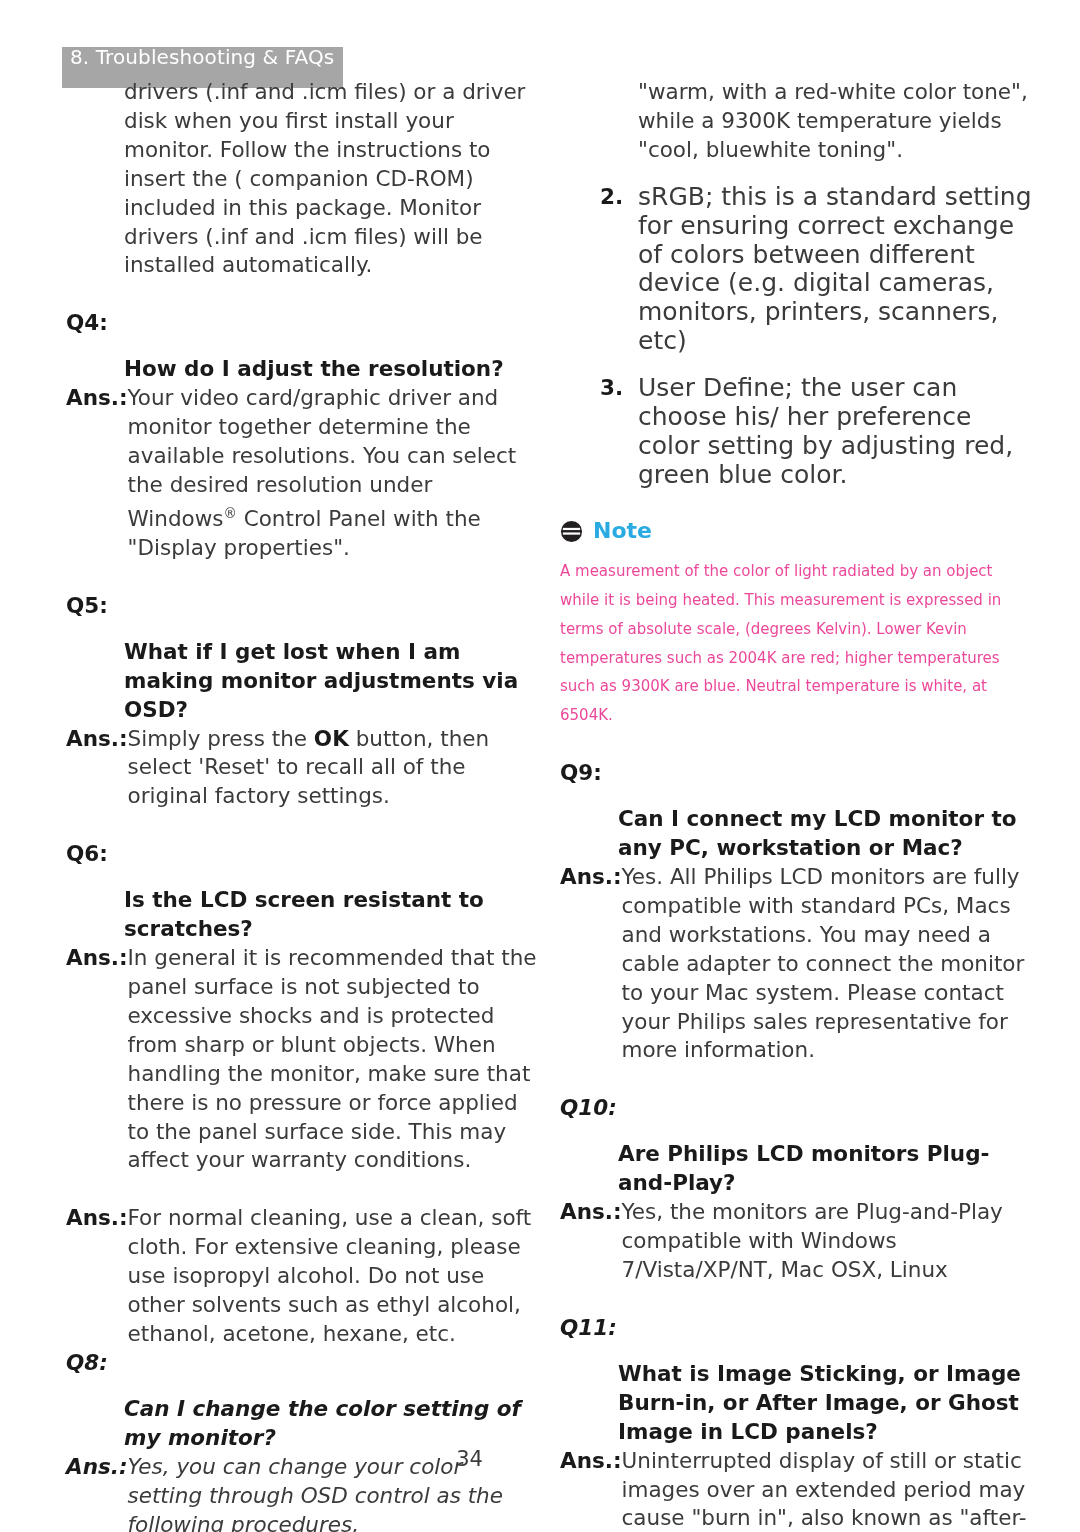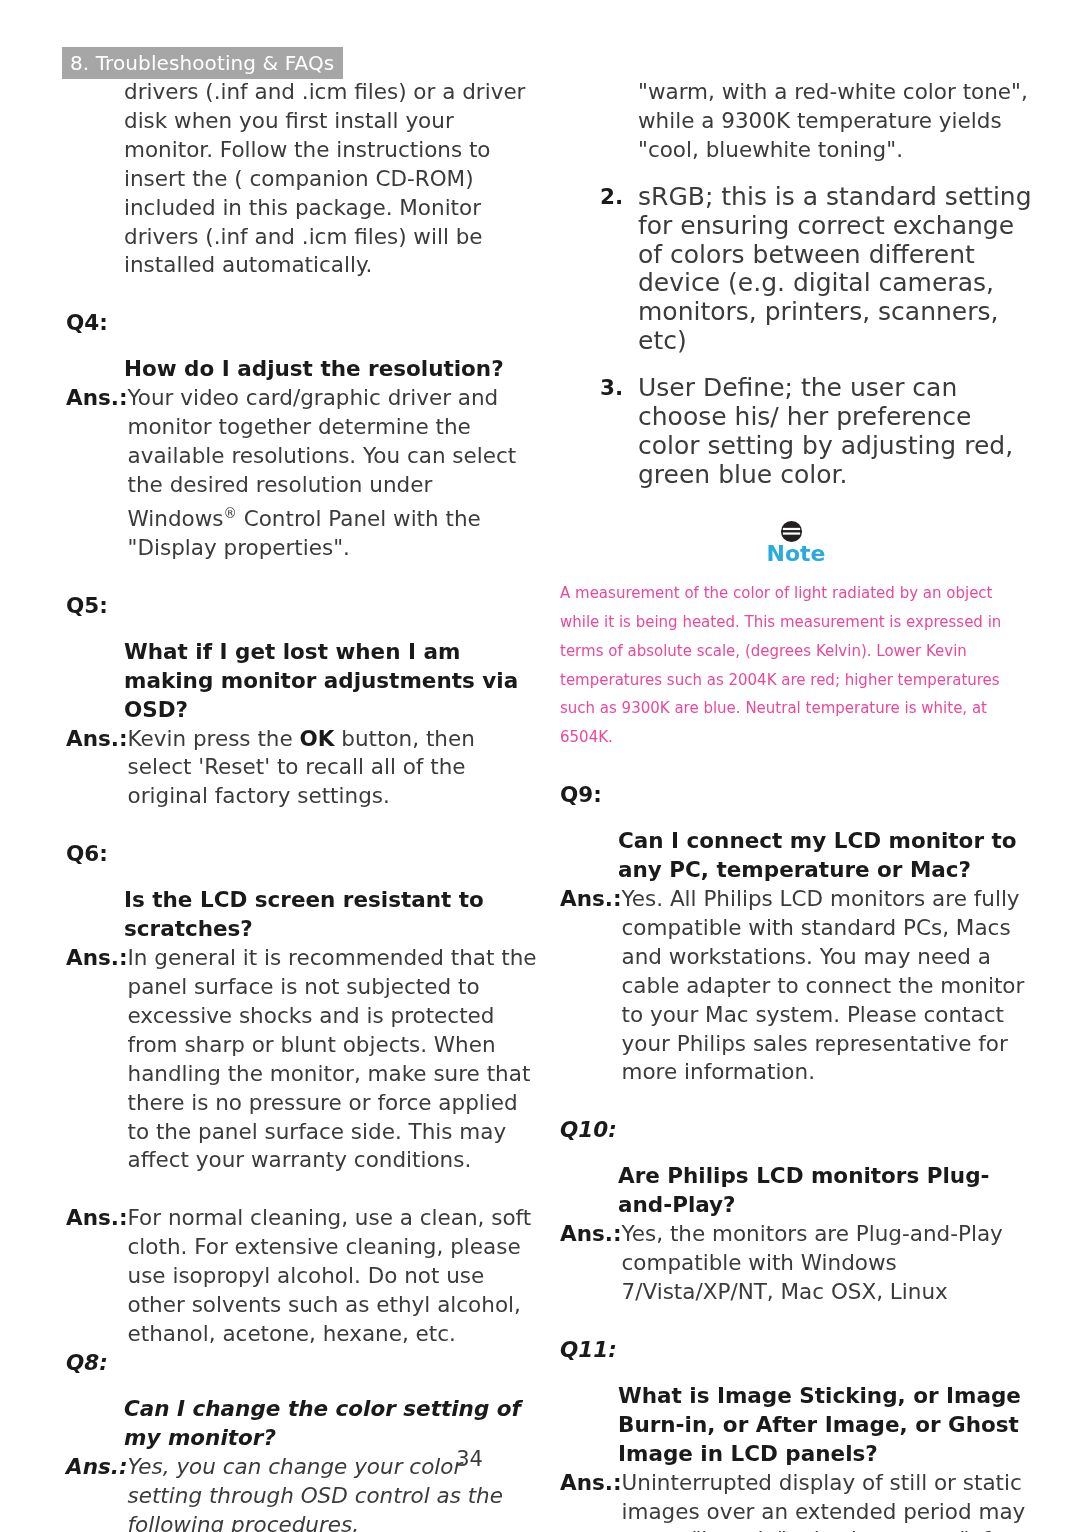--- a/index.html
+++ b/index.html
@@ -14,24 +14,23 @@
     font-family: "DejaVu Sans", sans-serif;
     color: #231f20;
     overflow: hidden;
   }
 
   
   .page-header {
     position: absolute;
     left: 62px;
     top: 47px;
-    height: 32px;
+    height: 41px;
     background: #a6a6a6;
     display: flex;
-    align-items: center;
     padding: 0 9px 0 8px;
   }
   .page-header .hdr-text {
     color: #ffffff;
     font-size: 20px;
     font-weight: 400;
     letter-spacing: 0.1px;
     line-height: 1;
     white-space: nowrap;
   }
@@ -139,21 +138,20 @@
     font-size: 25px;
     line-height: 28.9px;
     color: #3b3b3b;
   }
 
   
   .note-head {
     display: flex;
     align-items: center;
     margin-top: 30px;
-    flex-direction: column;
   }
   .note-icon {
     width: 23px;
     height: 23px;
     flex: 0 0 23px;
     margin-right: 10px;
     display: block;
   }
   .note-title {
     font-size: 22px;
@@ -204,21 +202,21 @@
       </div>
     </div>
 
     <div class="qa-block gap-l">
       <div class="row">
         <span class="label">Q5:</span>
         <span class="qtext">What if I get lost when I am making monitor adjustments via OSD?</span>
       </div>
       <div class="row">
         <span class="label">Ans.:</span>
-        <span class="atext"><span>Kevin press the </span><b>OK</b><span> button, then select 'Reset' to recall all of the original factory settings.</span></span>
+        <span class="atext"><span>Simply press the </span><b>OK</b><span> button, then select 'Reset' to recall all of the original factory settings.</span></span>
       </div>
     </div>
 
     <div class="qa-block gap-l">
       <div class="row">
         <span class="label">Q6:</span>
         <span class="qtext">Is the LCD screen resistant to scratches?</span>
       </div>
       <div class="row">
         <span class="label">Ans.:</span>
@@ -277,21 +275,21 @@
           <rect x="3" y="13.0" width="18" height="2.3" fill="#ffffff"></rect>
         </svg>
         <span class="note-title">Note</span>
       </div>
       <p class="note-body">A measurement of the color of light radiated by an object while it is being heated. This measurement is expressed in terms of absolute scale, (degrees Kelvin). Lower Kevin temperatures such as 2004K are red; higher temperatures such as 9300K are blue. Neutral temperature is white, at 6504K.</p>
     </div>
 
     <div class="qa-block gap-l">
       <div class="row">
         <span class="label">Q9:</span>
-        <span class="qtext">Can I connect my LCD monitor to any PC, temperature or Mac?</span>
+        <span class="qtext">Can I connect my LCD monitor to any PC, workstation or Mac?</span>
       </div>
       <div class="row">
         <span class="label">Ans.:</span>
         <span class="atext">Yes. All Philips LCD monitors are fully compatible with standard PCs, Macs and workstations. You may need a cable adapter to connect the monitor to your Mac system. Please contact your Philips sales representative for more information.</span>
       </div>
     </div>
 
     <div class="qa-block gap-l">
       <div class="row">
         <span class="label wide">Q10:</span>

